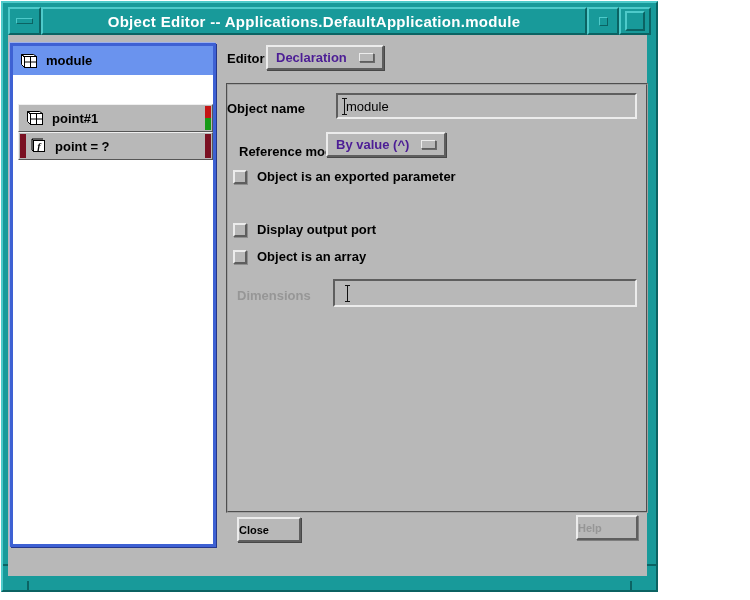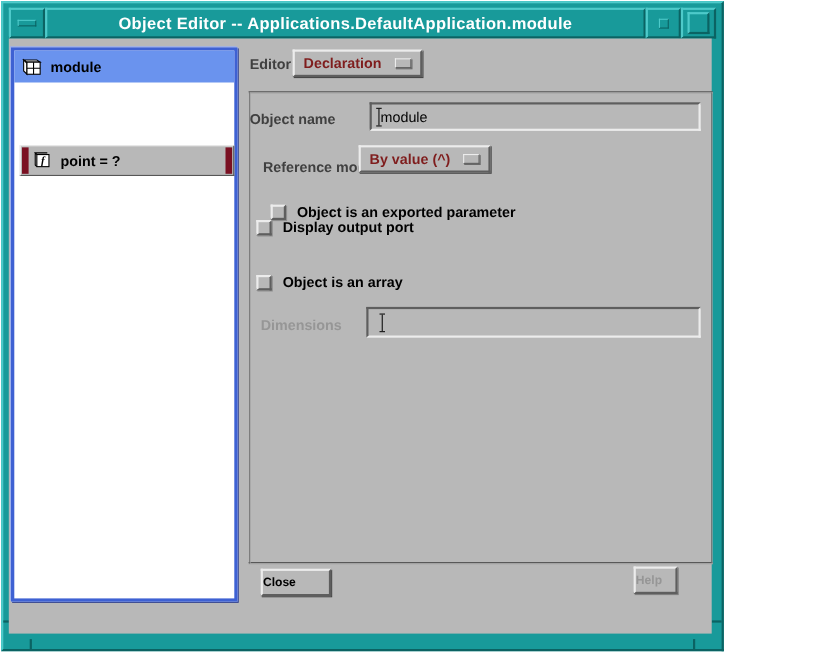--- a/index.html
+++ b/index.html
@@ -64,28 +64,28 @@
     border-bottom:1px solid #565656;border-right:1px solid #565656;
   }
   .lrow .obj-icon{margin-left:7px;flex:0 0 auto;}
   .lrow .lbl{margin-left:8px;white-space:nowrap;}
   .stat-right{position:absolute;right:1px;top:1px;bottom:1px;width:6px;display:flex;flex-direction:column;}
   .stat-left{position:absolute;left:1px;top:1px;bottom:1px;width:6px;}
   .stat-red{flex:1;background:#c41414;}
   .stat-green{flex:1;background:#169a16;}
   .stat-maroon{background:#7a1022;height:100%;}
   
-  .rp-label{position:absolute;font-weight:bold;font-size:13px;color:#404040;white-space:nowrap;}
+  .rp-label{position:absolute;font-weight:bold;font-size:13px;color:#000000;white-space:nowrap;}
   .disabled-text{color:#969696 !important;}
   .optmenu{
     position:absolute;background:#b8b8b8;display:flex;align-items:center;
     border-top:2px solid #ececec;border-left:2px solid #ececec;
     border-bottom:2px solid #5e5e5e;border-right:2px solid #5e5e5e;
     box-shadow:1px 1px 0 #474747;
-    font-weight:bold;font-size:13px;color:#7f1d1d;padding:0 8px;height:25px;box-sizing:border-box;
+    font-weight:bold;font-size:13px;color:#4c1d95;padding:0 8px;height:25px;box-sizing:border-box;
   }
   .opt-ind{
     width:13px;height:7px;background:#b8b8b8;margin-left:12px;
     border-top:1px solid #ececec;border-left:1px solid #ececec;
     border-bottom:1px solid #5e5e5e;border-right:1px solid #5e5e5e;
     box-shadow:1px 1px 0 #6a6a6a;
   }
   .etched{position:absolute;border:2px groove #a2a2a2;}
   .tfield{
     position:absolute;background:#b8b8b8;box-sizing:border-box;
@@ -147,20 +147,33 @@
         <svg class="obj-icon" width="18" height="16" viewBox="0 0 18 16">
           <path d="M1.5 1.5 h12 l3 2 h-12 z" fill="#fff" stroke="#000"></path>
           <path d="M1.5 1.5 v10 l3 3 v-10 z" fill="#fff" stroke="#000"></path>
           <rect x="4.5" y="3.5" width="12" height="11" fill="#fff" stroke="#000"></rect>
           <path d="M10.5 3.5 v11 M4.5 9 h12" stroke="#000" fill="none"></path>
         </svg>
         <span class="lbl">module</span>
       </div>
 
 
+      <div class="lrow lrow-child" style="top:58px;">
+        <svg class="obj-icon" width="18" height="16" viewBox="0 0 18 16">
+          <path d="M1.5 1.5 h12 l3 2 h-12 z" fill="#fff" stroke="#000"></path>
+          <path d="M1.5 1.5 v10 l3 3 v-10 z" fill="#fff" stroke="#000"></path>
+          <rect x="4.5" y="3.5" width="12" height="11" fill="#fff" stroke="#000"></rect>
+          <path d="M10.5 3.5 v11 M4.5 9 h12" stroke="#000" fill="none"></path>
+        </svg>
+        <span class="lbl">point#1</span>
+        <span class="stat-right">
+          <span class="stat-red"></span>
+          <span class="stat-green"></span>
+        </span>
+      </div>
 
       <div class="lrow lrow-child" style="top:86px;">
         <span class="stat-left">
           <span class="stat-maroon" style="display:block;"></span>
         </span>
         <svg class="obj-icon" style="margin-left:12px;" width="16" height="16" viewBox="0 0 16 16">
           <path d="M2.5 2.5 l-1.5 -1.5 h11 M1 1 v11 l1.5 1.5" stroke="#000" fill="none"></path>
           <rect x="2.5" y="2.5" width="11" height="11" fill="#fff" stroke="#000"></rect>
           <text x="8" y="11.5" text-anchor="middle" font-size="10" font-weight="bold" font-style="italic" font-family="Liberation Serif, serif">f</text>
         </svg>
@@ -184,40 +197,40 @@
       <span class="ibeam"></span>
       <span>module</span>
     </div>
 
     <span class="rp-label" style="left:231px;top:109px;">Reference mode</span>
     <div class="optmenu" style="left:318px;top:97px;">
       <span>By value (^)</span>
       <span class="opt-ind"></span>
     </div>
 
-    <div class="cbrow" style="left:238px;top:134px;margin-top:16px;">
+    <div class="cbrow" style="left:225px;top:134px;">
       <span class="cbox"></span>
       <span class="cblabel">Object is an exported parameter</span>
     </div>
-    <div class="cbrow" style="left:225px;top:164px;">
+    <div class="cbrow" style="left:225px;top:187px;">
       <span class="cbox"></span>
       <span class="cblabel">Display output port</span>
     </div>
     <div class="cbrow" style="left:225px;top:214px;">
       <span class="cbox"></span>
       <span class="cblabel">Object is an array</span>
     </div>
 
     <span class="rp-label disabled-text" style="left:229px;top:253px;">Dimensions</span>
     <div class="tfield" style="left:325px;top:244px;width:304px;height:28px;padding-left:12px;">
       <span class="ibeam"></span>
       <span></span>
     </div>
 
     <div class="pushbtn" style="left:229px;top:482px;width:64px;">
       <span>Close</span>
     </div>
-    <div class="pushbtn" style="left:568px;top:480px;width:40px;box-shadow:1px 1px 0 #7e7e7e;">
+    <div class="pushbtn" style="left:568px;top:480px;width:62px;box-shadow:1px 1px 0 #7e7e7e;">
       <span class="disabled-text">Help</span>
     </div>
 
   </div>
 </div>
 
 </body></html>

